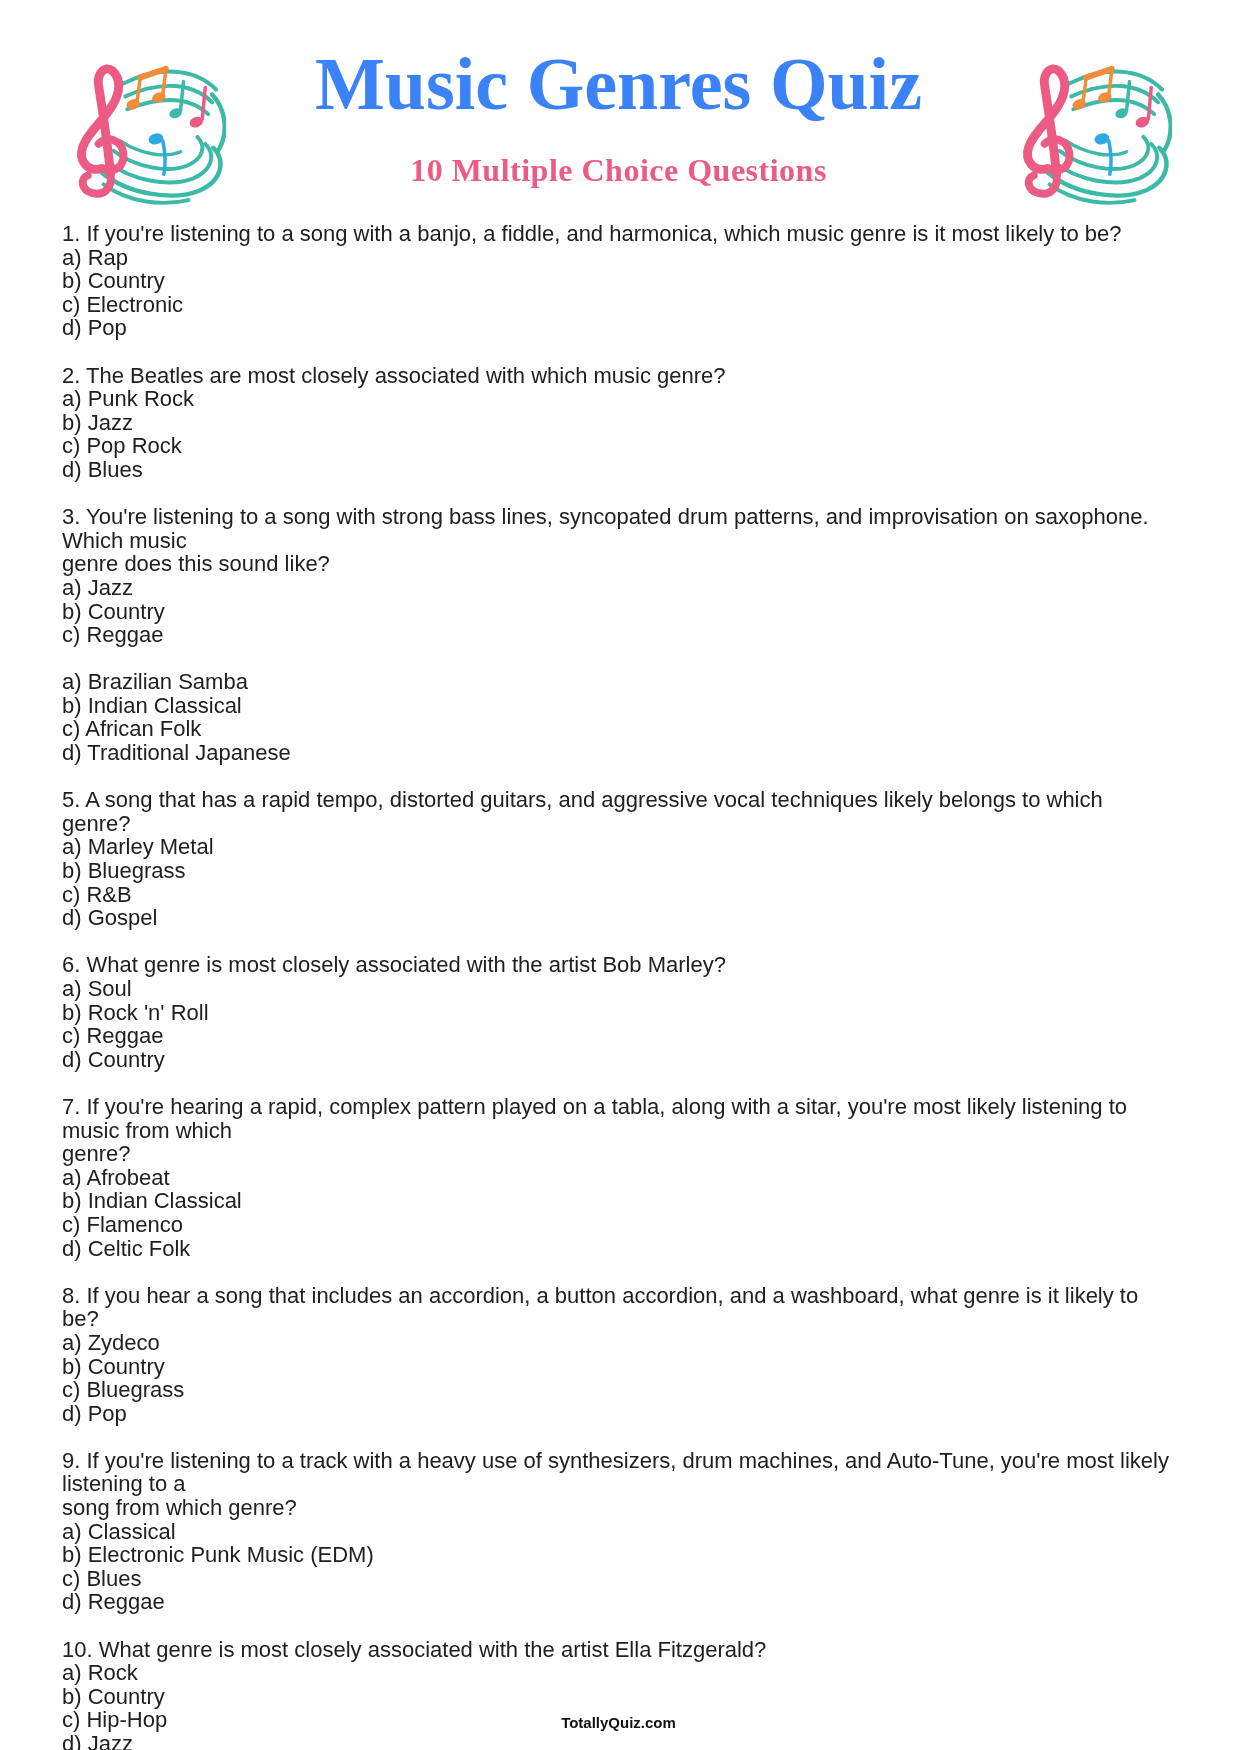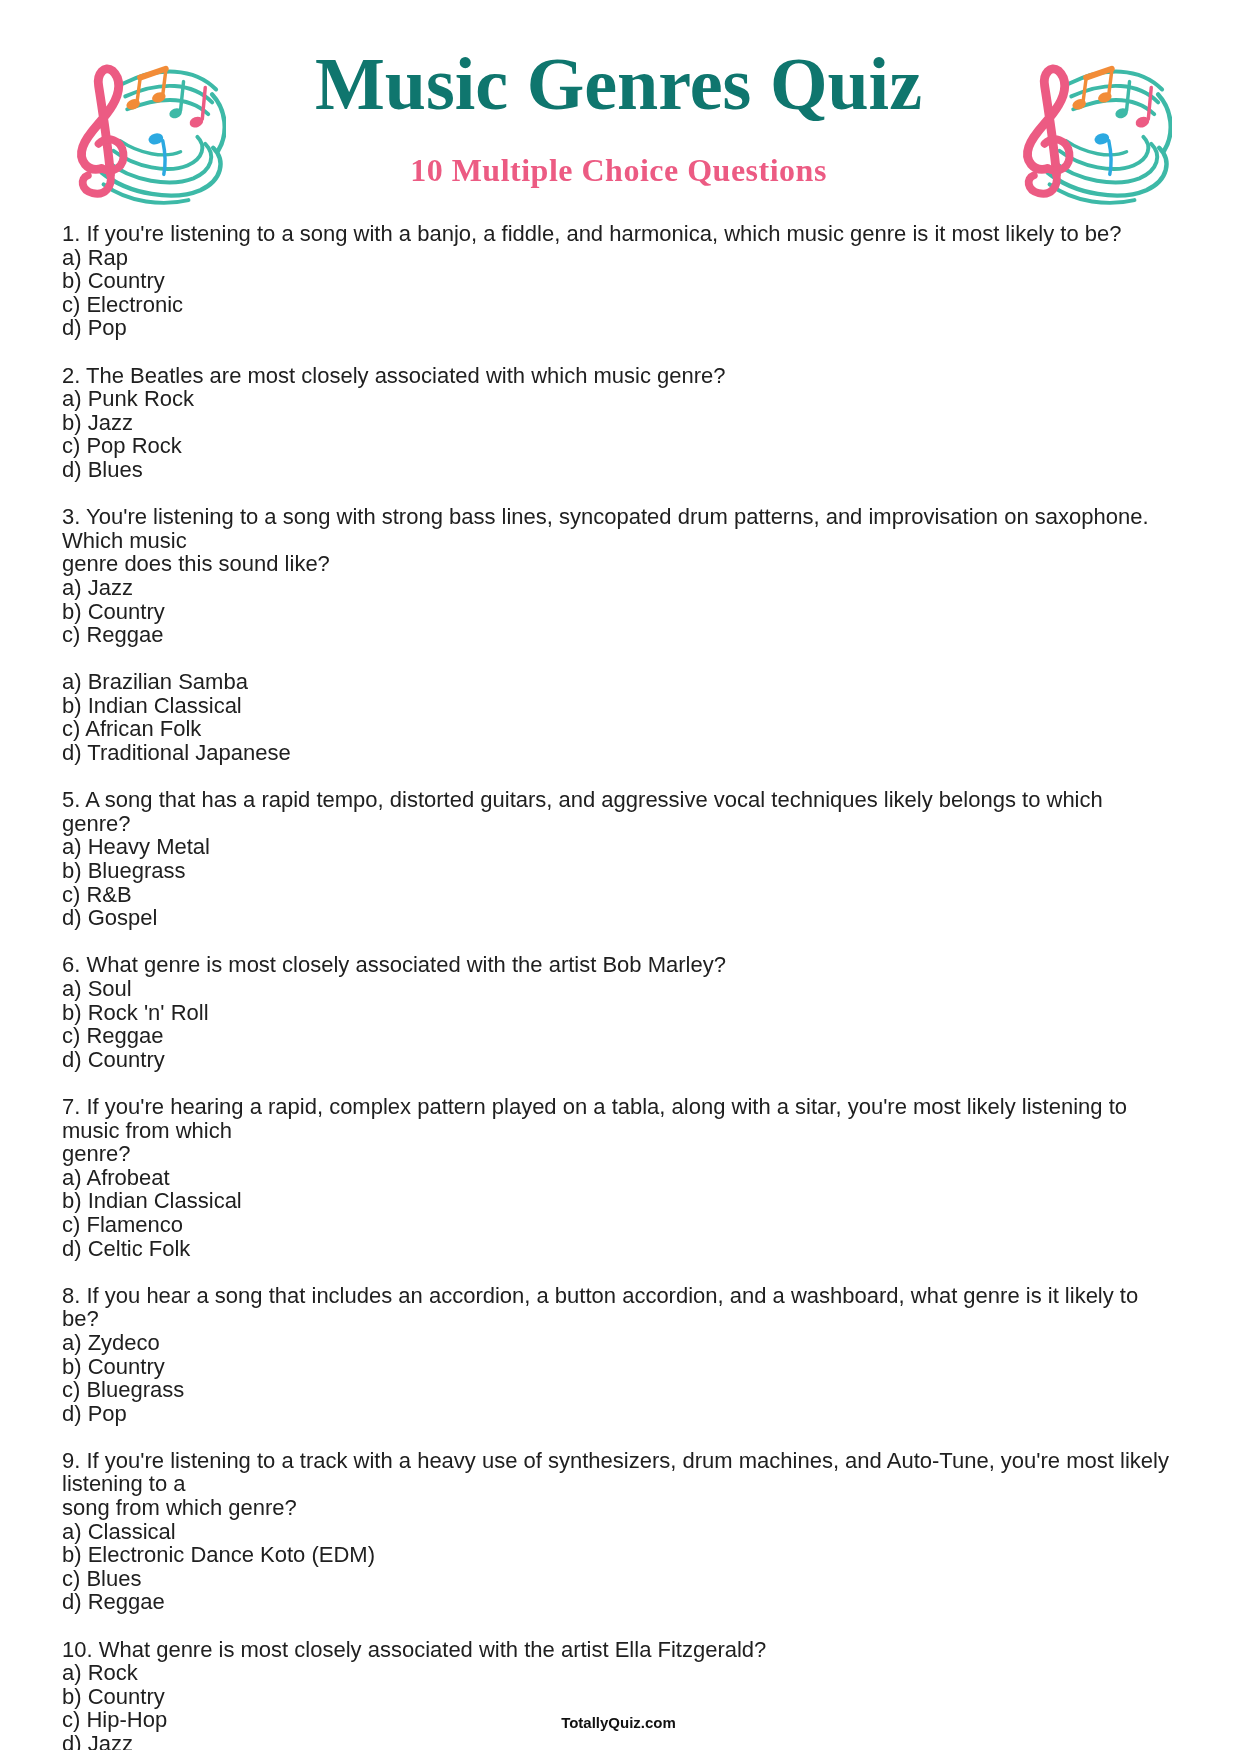--- a/index.html
+++ b/index.html
@@ -16,21 +16,21 @@
   .clipart { position: absolute; top: 50px; width: 158px; height: 158px; }
   .clipart-left  { left: 68px; }
   .clipart-right { left: 1014px; }
   .header-text { position: absolute; left: 0; top: 0; width: 100%; text-align: center; }
   .title {
     margin: 46px 0 0 0;
     font-family: "Liberation Serif", serif;
     font-weight: 700;
     font-size: 74px;
     line-height: 76px;
-    color: #0f766e;
+    color: #3b82f6;
     letter-spacing: 0px;
   }
   .subtitle {
     margin: 32px 0 0 0;
     font-family: Liberation Serif, serif;
     font-weight: 600;
     font-size: 32px;
     line-height: 32px;
     color: #ec5b83;
     letter-spacing: 0.5px;
@@ -183,21 +183,21 @@
 
   <section class="question">
     <p class="q-option">a) Brazilian Samba</p>
     <p class="q-option">b) Indian Classical</p>
     <p class="q-option">c) African Folk</p>
     <p class="q-option">d) Traditional Japanese</p>
   </section>
 
   <section class="question">
     <p class="q-text">5. A song that has a rapid tempo, distorted guitars, and aggressive vocal techniques likely belongs to which genre?</p>
-    <p class="q-option">a) Heavy Metal</p>
+    <p class="q-option">a) Marley Metal</p>
     <p class="q-option">b) Bluegrass</p>
     <p class="q-option">c) R&amp;B</p>
     <p class="q-option">d) Gospel</p>
   </section>
 
   <section class="question">
     <p class="q-text">6. What genre is most closely associated with the artist Bob Marley?</p>
     <p class="q-option">a) Soul</p>
     <p class="q-option">b) Rock 'n' Roll</p>
     <p class="q-option">c) Reggae</p>
@@ -218,21 +218,21 @@
     <p class="q-option">a) Zydeco</p>
     <p class="q-option">b) Country</p>
     <p class="q-option">c) Bluegrass</p>
     <p class="q-option">d) Pop</p>
   </section>
 
   <section class="question">
     <p class="q-text">9. If you're listening to a track with a heavy use of synthesizers, drum machines, and Auto-Tune, you're most likely listening to a
 song from which genre?</p>
     <p class="q-option">a) Classical</p>
-    <p class="q-option">b) Electronic Dance Koto (EDM)</p>
+    <p class="q-option">b) Electronic Punk Music (EDM)</p>
     <p class="q-option">c) Blues</p>
     <p class="q-option">d) Reggae</p>
   </section>
 
   <section class="question">
     <p class="q-text">10. What genre is most closely associated with the artist Ella Fitzgerald?</p>
     <p class="q-option">a) Rock</p>
     <p class="q-option">b) Country</p>
     <p class="q-option">c) Hip-Hop</p>
     <p class="q-option">d) Jazz</p>

